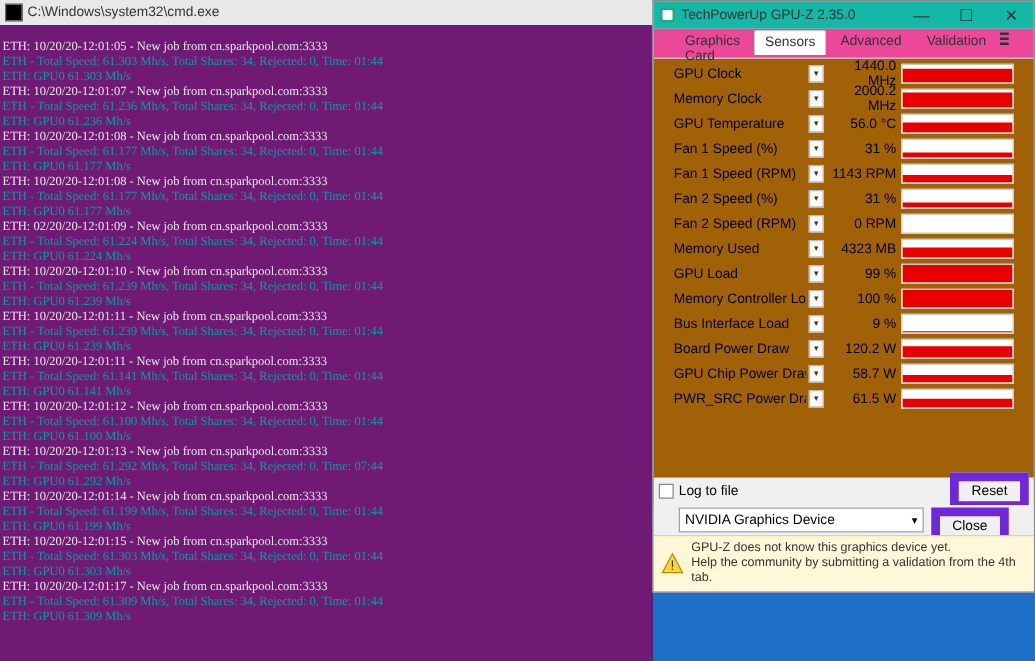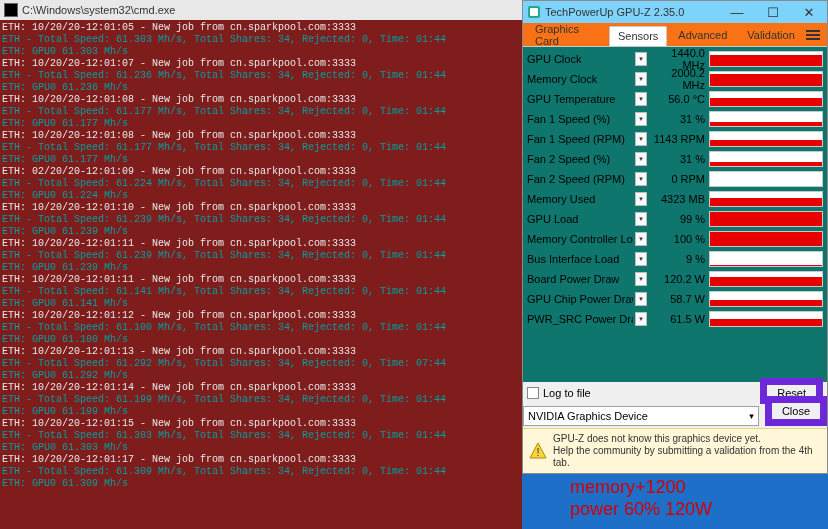--- a/index.html
+++ b/index.html
@@ -1,47 +1,47 @@
 <!DOCTYPE html>
 <html><head>
 <meta charset="utf-8">
 <style>
 *{margin:0;padding:0;box-sizing:border-box}
 html,body{width:828px;height:529px;font-family:"Segoe UI",Tahoma,sans-serif;font-size:11px;background:#1e6fc7;overflow:hidden}
 .desktop{position:relative;width:828px;height:529px}
 .cmd-win{position:absolute;left:0;top:0;width:522px;height:529px;background:#000;display:flex;flex-direction:column}
 .cmd-titlebar{height:20px;background:#e8e8e8;display:flex;align-items:center;padding:0 4px;color:#333}
 .cmd-icon{width:14px;height:14px;background:#000;border:1px solid #666;margin-right:4px}
-.cmd-body{flex:1;background:#7f1d1d;padding:2px 2px;font-family:Liberation Mono, monospace;font-size:10px;line-height:12px;overflow:hidden;white-space:pre}
+.cmd-body{flex:1;background:#701a75;padding:12px 2px;font-family:Liberation Serif, serif;font-size:10px;line-height:12px;overflow:hidden;white-space:pre}
 .cmd-body .w{color:#e8e8e8}
 .cmd-body .c{color:#00a0a0}
 .gpuz-win{position:absolute;left:522px;top:0;width:306px;height:474px;background:#f0f0f0;border:1px solid #8a8a8a;display:flex;flex-direction:column}
-.gpuz-titlebar{height:22px;background:#7dd3fc;display:flex;align-items:center;position:relative}
+.gpuz-titlebar{height:22px;background:#14b8a6;display:flex;align-items:center;position:relative}
 .gpuz-logo{width:14px;height:14px;margin:0 4px;display:flex;align-items:center;justify-content:center}
 .gpuz-logo svg{width:14px;height:14px}
 .gpuz-title{flex:1;color:#333;font-size:11px}
 .winbtn{width:36px;height:22px;display:flex;align-items:center;justify-content:center;color:#333;font-size:13px}
 .winbtn.close{color:#333}
-.gpuz-tabs{height:24px;display:flex;align-items:center;background:#f97316;padding:0 3px;border-bottom:1px solid #c8c8c8;position:relative}
+.gpuz-tabs{height:24px;display:flex;align-items:flex-start;background:#ec4899;padding:0 16px;border-bottom:1px solid #c8c8c8;position:relative}
 .tab{padding:3px 8px 4px 8px;color:#333;font-size:11px;border:1px solid transparent;border-bottom:none;margin-right:2px;cursor:pointer}
 .tab.active{background:#fff;border-color:#c8c8c8;border-radius:2px 2px 0 0;position:relative;top:1px}
 .tab-spacer{flex:1}
 .hamburger{width:16px;height:16px;display:flex;flex-direction:column;justify-content:center;gap:2px;margin-right:4px}
 .hamburger span{height:2px;background:#333}
-.sensors{flex:1;background:#0f766e;padding:2px 4px;overflow:hidden}
+.sensors{flex:1;background:#a16207;padding:2px 16px;overflow:hidden}
 .sensor-row{display:flex;align-items:center;height:20px;gap:2px}
 .sensor-label{width:106px;font-size:11px;color:#000;white-space:nowrap;overflow:hidden}
 .sensor-dd{width:12px;height:14px;border:1px solid #bbb;background:#fafafa;display:flex;align-items:center;justify-content:center;font-size:7px;color:#333}
 .sensor-val{width:58px;text-align:right;font-size:11px;color:#000;padding-right:2px}
 .sensor-graph{flex:1;height:16px;border:1px solid #c8c8c8;background:#fff;position:relative;overflow:hidden}
 .sensor-graph .fill{position:absolute;left:0;bottom:0;width:100%;background:#e80000}
 .bottom-row{display:flex;align-items:center;height:22px;padding:2px 4px;gap:4px}
 .chk{width:12px;height:12px;border:1px solid #888;background:#fff}
 .btn{border:7px solid #6d28d9;background:#f0f0f0;padding:2px 10px;font-size:11px;cursor:pointer}
-.device-row{display:flex;align-items:flex-end;height:24px;padding:2px 0;gap:6px;background:#f0f0f0}
+.device-row{display:flex;align-items:flex-start;height:24px;padding:2px 20px;gap:6px;background:#f0f0f0}
 .device-select{flex:1;height:20px;border:1px solid #a0a0a0;background:#fff;display:flex;align-items:center;padding:0 4px;justify-content:space-between}
 .warn-row{display:flex;align-items:center;padding:4px 6px;background:#fff7d8;border-top:1px solid #e4d97a;gap:6px}
 .warn-icon{width:18px;height:18px;flex:none}
 .warn-text{font-size:10px;color:#333;line-height:12px}
 .overlay-text{position:absolute;left:570px;top:476px;font-size:18px;color:#d40000;font-family:Arial,sans-serif;line-height:22px}
 </style>
 </head>
 <body>
 
 <div class="desktop">
@@ -252,17 +252,13 @@
             <text x="9" y="14" text-anchor="middle" font-size="11" fill="#333">!</text>
           </svg>
       </div>
       <div class="warn-text">
         <div>GPU-Z does not know this graphics device yet.</div>
         <div>Help the community by submitting a validation from the 4th tab.</div>
       </div>
     </div>
   </div>
 
-  <div class="overlay-text">
-    <div>memory+1200</div>
-    <div>power 60% 120W</div>
-  </div>
 </div>
 
 </body></html>

